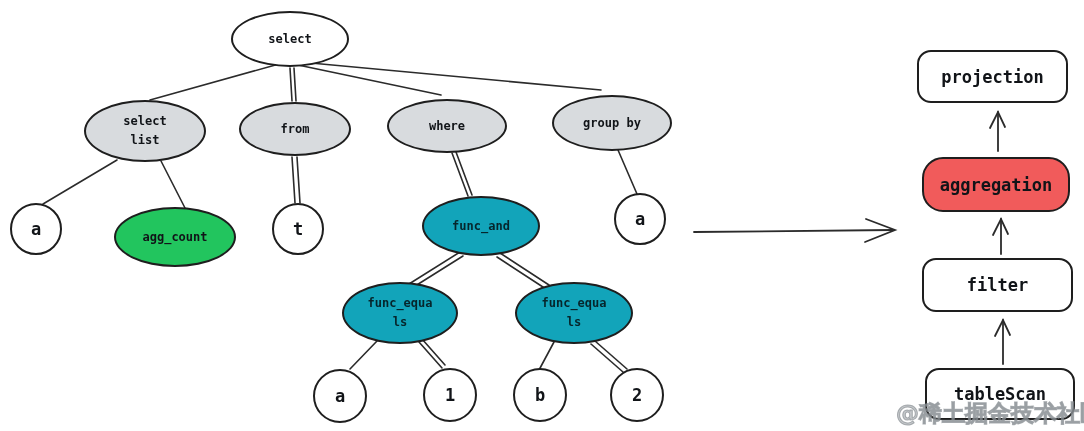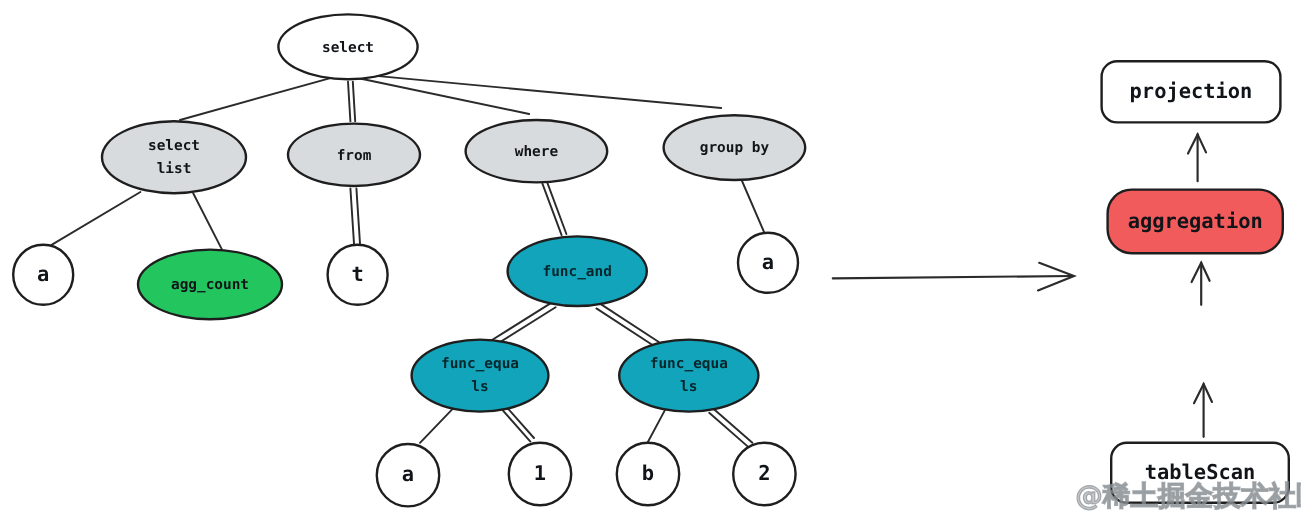--- a/index.html
+++ b/index.html
@@ -159,18 +159,19 @@
   <div class="node" style="left:423px;top:368px;width:54px;height:54px;font-size:17px;">1</div>
 
   <div class="node" style="left:513px;top:368px;width:54px;height:54px;font-size:17px;">b</div>
 
   <div class="node" style="left:610px;top:368px;width:54px;height:54px;font-size:17px;">2</div>
 
   <div class="planbox" style="left:917px;top:50px;width:151px;height:53px;">projection</div>
 
   <div class="planbox red" style="left:922px;top:157px;width:148px;height:55px;">aggregation</div>
 
+  <div class="planbox" style="left:922px;top:258px;width:151px;height:54px;">filter</div>
 
   <div class="planbox" style="left:925px;top:368px;width:150px;height:52px;">tableScan</div>
 
   <div class="watermark">@稀土掘金技术社区</div>
 
 </div>
 
 </body></html>

